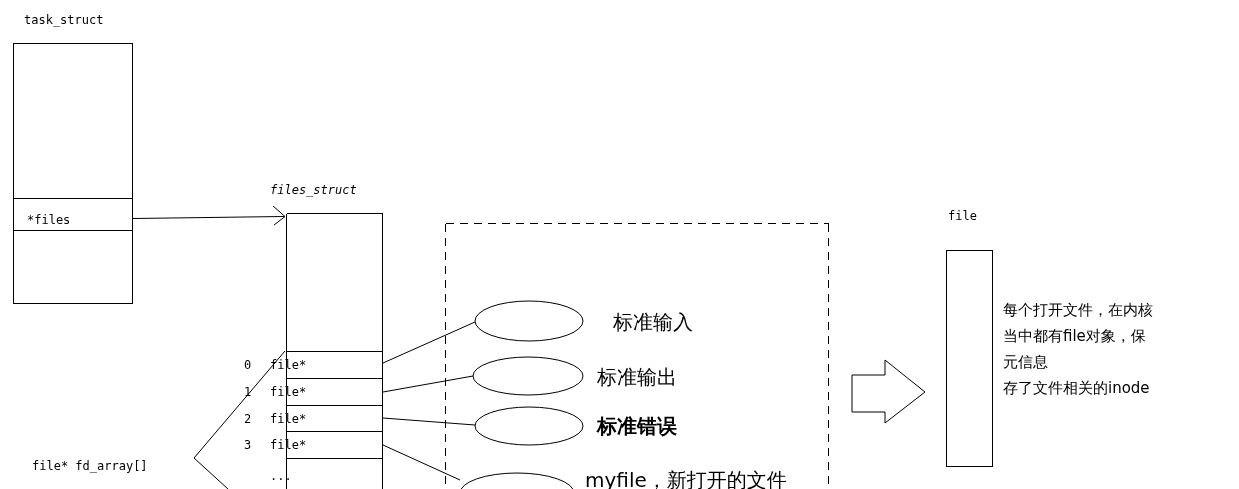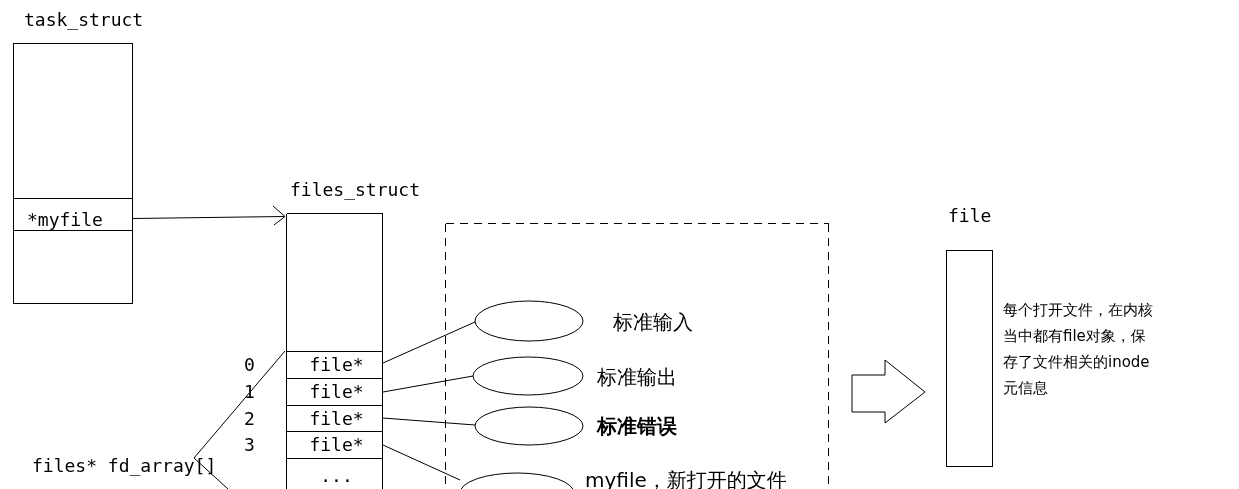--- a/index.html
+++ b/index.html
@@ -12,32 +12,32 @@
     color: #000000;
   }
   #diagram-svg { position: absolute; left: 0; top: 0; }
   .label {
     position: absolute;
     white-space: pre;
     color: #000000;
   }
   .mono {
     font-family: "DejaVu Sans Mono", "Liberation Mono", monospace;
-    font-size: 18px;
+    font-size: 12px;
     line-height: 18px;
   }
   .cjk {
     font-family: "DejaVu Sans", "Liberation Sans", sans-serif;
     font-size: 20px;
     line-height: 22px;
   }
   .cell-text {
-    left: 288px;
+    left: 270px;
     width: 97px;
-    text-align: center;
+    text-align: left;
   }
   .note {
     position: absolute;
     left: 1003px;
     top: 297px;
     width: 220px;
   }
   .note div {
     font-family: "DejaVu Sans", "Liberation Sans", sans-serif;
     font-size: 15px;
@@ -101,45 +101,45 @@
       </g>
 
       <polygon fill="#ffffff" points="852,375 885,375 885,360 925,392 885,423 885,412 852,412"></polygon>
 
       <rect shape-rendering="crispEdges" x="946.5" y="250.5" width="46" height="216"></rect>
     </g>
   </svg>
 
   <div class="label mono" style="left:24px; top:11px;">task_struct</div>
 
-  <div class="label mono" style="left:27px; top:211px;">*myfile</div>
+  <div class="label mono" style="left:27px; top:211px;">*files</div>
 
-  <div class="label mono" style="left:290px; top:181px;">files_struct</div>
+  <div class="label mono" style="left:270px; top:181px;font-style:italic;">files_struct</div>
 
   <div class="label mono" style="left:244px; top:356px;">0</div>
   <div class="label mono" style="left:244px; top:383px;">1</div>
   <div class="label mono" style="left:244px; top:410px;">2</div>
   <div class="label mono" style="left:244px; top:436px;">3</div>
 
   <div class="label mono cell-text" style="top:356px;">file*</div>
   <div class="label mono cell-text" style="top:383px;">file*</div>
   <div class="label mono cell-text" style="top:410px;">file*</div>
   <div class="label mono cell-text" style="top:436px;">file*</div>
 
   <div class="label mono cell-text" style="top:467px;">...</div>
 
-  <div class="label mono" style="left:32px; top:457px;">files* fd_array[]</div>
+  <div class="label mono" style="left:32px; top:457px;">file* fd_array[]</div>
 
   <div class="label cjk" style="left:597px; top:311px;margin-left:16px;">标准输入</div>
   <div class="label cjk" style="left:597px; top:366px;">标准输出</div>
   <div class="label cjk" style="left:597px; top:415px;font-weight:bold;">标准错误</div>
   <div class="label cjk" style="left:585px; top:469px;">myfile，新打开的文件</div>
 
   <div class="label mono" style="left:948px; top:207px;">file</div>
 
   <div class="note">
     <div>每个打开文件，在内核</div>
     <div>当中都有file对象，保</div>
+    <div>元信息</div>
     <div>存了文件相关的inode</div>
-    <div>元信息</div>
   </div>
 
 </div>
 
 </body></html>

